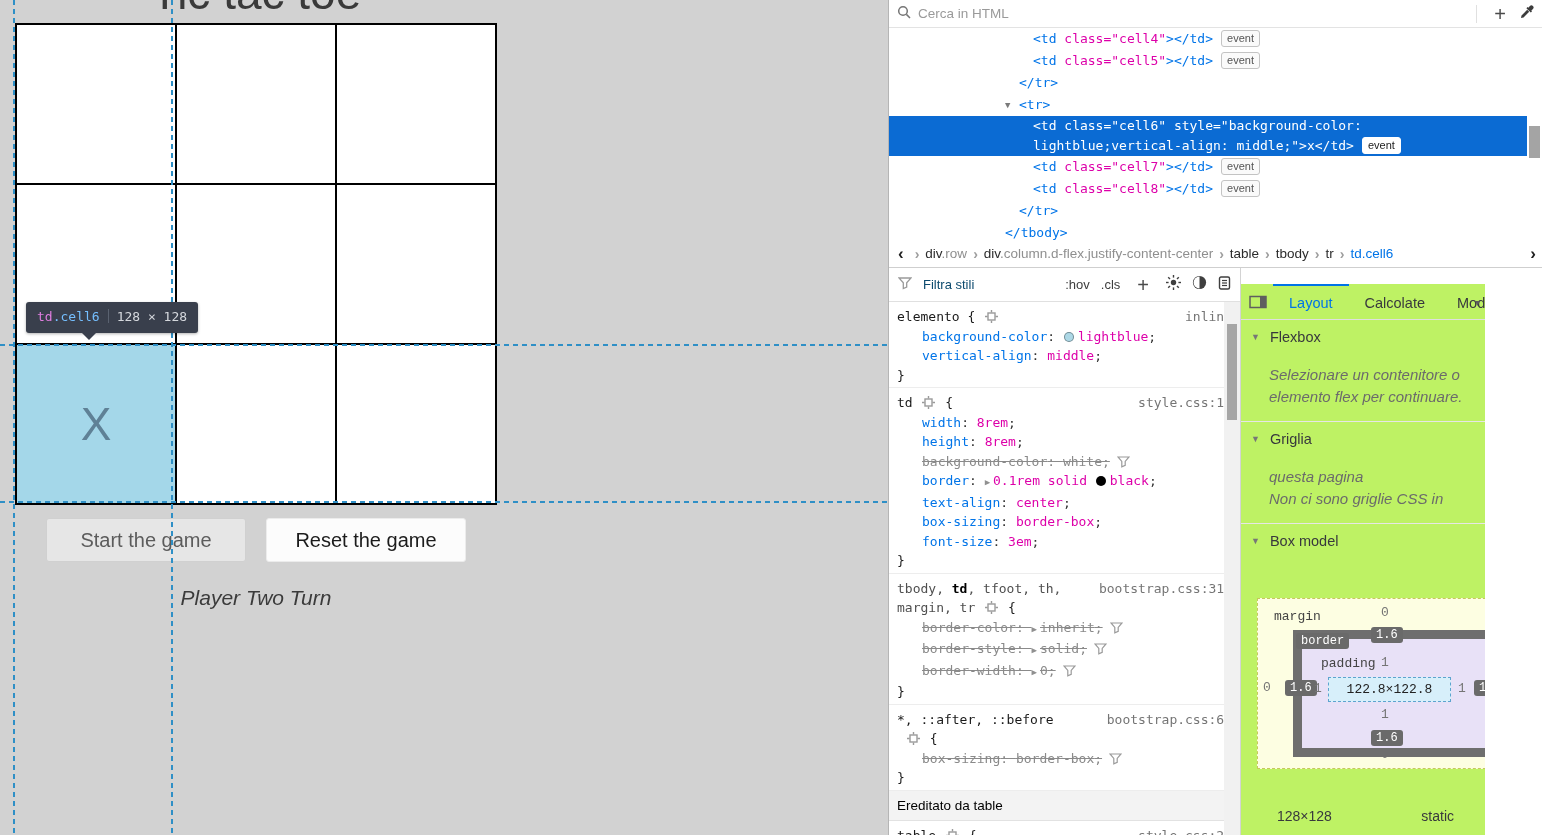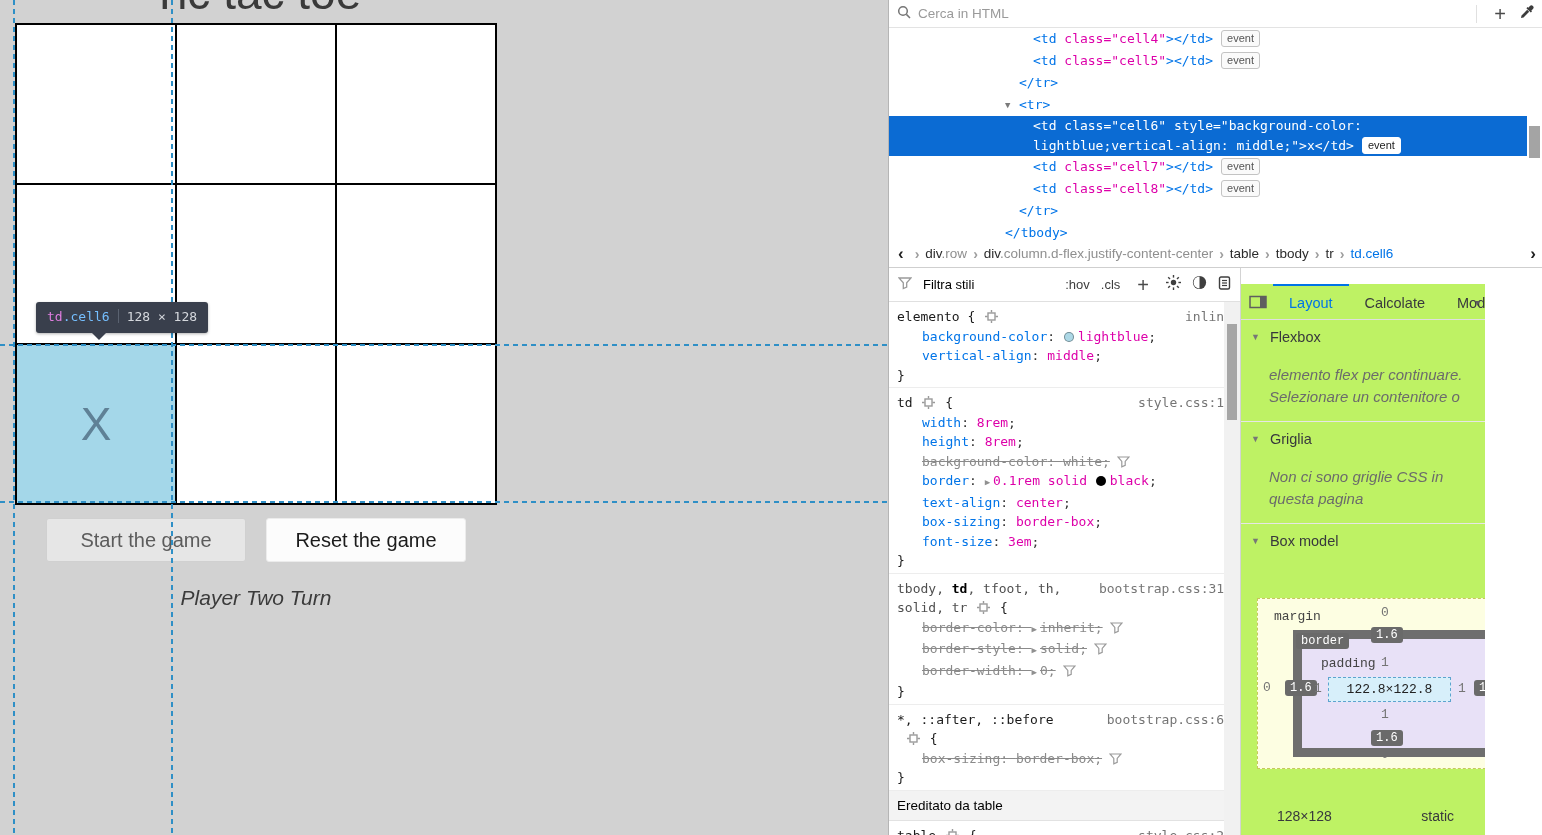--- a/index.html
+++ b/index.html
@@ -16,21 +16,21 @@
   .cell { background:#fff; display:flex; align-items:center; justify-content:center;
     font-size:46px; color:#5f8196; }
   .cell.hl { background:#a4d7e9; }
 
   .guide { position:absolute; z-index:5; pointer-events:none; }
   .gv { width:2px; top:0; height:835px;
     background-image:repeating-linear-gradient(to bottom,#2e8fc6 0 5px,transparent 5px 9px); }
   .gh { height:2px; left:0; width:888px;
     background-image:repeating-linear-gradient(to right,#2e8fc6 0 5px,transparent 5px 9px); }
 
-  .tooltip { position:absolute; left:36px; top:302px; height:31px; line-height:29px;
+  .tooltip { position:absolute; left:26px; top:302px; height:31px; line-height:29px;
     background:#393f4c; border-radius:3px; padding:0 11px; z-index:10; font-size:13px;
     font-family:"DejaVu Sans Mono",monospace; white-space:nowrap; box-shadow:0 1px 3px rgba(0,0,0,.3); }
   .tooltip:after { content:""; position:absolute; left:56px; top:100%;
     border:7px solid transparent; border-top-color:#393f4c; }
   .tt-tag { color:#e07ee0; }
   .tt-cls { color:#75bfff; }
   .tt-div { display:inline-block; width:1px; height:14px; background:#5a6270; margin:0 8px; vertical-align:-2px; }
   .tt-size { color:#d5d8dd; }
 
   .btn { position:absolute; top:518px; width:200px; height:44px; font-size:20px;
@@ -75,21 +75,21 @@
   .bc-sep { color:#9e9e9e; font-weight:bold; font-size:14px; margin:0 6px; }
   .bc-item { white-space:nowrap; }
   .bc-tag { color:#2b2b2b; } .bc-cls { color:#8f8f8f; }
   .bc-sel .bc-tag,.bc-sel .bc-cls { color:#0074e8; }
 
   
   .rules { position:absolute; left:0; top:268px; width:352px; height:567px;
     border-right:1px solid #d3d3d3; background:#fff; overflow:hidden; }
   .rfilter { height:34px; display:flex; align-items:center; gap:11px; padding:0 9px;
     border-bottom:1px solid #e0e0e0; }
-  .rfilter-ph { flex:1; font-size:13px; color:#000000; }
+  .rfilter-ph { flex:1; font-size:13px; color:#0c4a6e; }
   .rtool { font-size:13px; color:#3d3d3d; }
   .rules-list { font-family:"DejaVu Sans Mono",monospace; font-size:13px; line-height:19.5px; color:#222; }
   .rblock { padding:5px 8px 2px; border-bottom:1px solid #ededed; }
   .rsel { white-space:pre; }
   .ss { color:#1a1a1a; } .sb { color:#000; font-weight:bold; } .sdim { color:#4f4f4f; } .sp { color:#1a1a1a; }
   .rsource { float:right; color:#757575; }
   .pline { padding-left:25px; white-space:pre-wrap; }
   .pname { color:#0074e8; } .pval { color:#dd00a9; } .ppunct { color:#333; }
   .struck .pname,.struck .pval,.struck .ppunct { color:#8a8a8a; text-decoration:line-through; }
   .par { color:#909090; font-size:9px; margin-right:3px; text-decoration:none; display:inline-block; }
@@ -287,21 +287,21 @@
               <path d="M1 1h11L8.2 5.4V9.4l-3.4 1.4V5.4z" fill="none" stroke="#9a9a9a" stroke-width="1.2"></path>
             </svg></div>
           <div class="pline"><span class="pname">border</span><span class="ppunct">: </span><span class="par">▶</span><span class="pval">0.1rem solid </span><span class="swatch" style="background: rgb(0, 0, 0);"></span><span class="pval">black</span><span class="ppunct">;</span></div>
           <div class="pline"><span class="pname">text-align</span><span class="ppunct">: </span><span class="pval">center</span><span class="ppunct">;</span></div>
           <div class="pline"><span class="pname">box-sizing</span><span class="ppunct">: </span><span class="pval">border-box</span><span class="ppunct">;</span></div>
           <div class="pline"><span class="pname">font-size</span><span class="ppunct">: </span><span class="pval">3em</span><span class="ppunct">;</span></div>
           <div class="rclose">}</div>
         </div>
         <div class="rblock">
           <div class="rsel"><span class="rsource">bootstrap.css:317</span><span class="sdim">tbody, </span><span class="sb">td</span><span class="sdim">, tfoot, th,</span></div>
-          <div class="rsel"><span class="sdim">solid, tr </span><svg class="tgt" width="13" height="13" viewBox="0 0 13 13">
+          <div class="rsel"><span class="sdim">margin, tr </span><svg class="tgt" width="13" height="13" viewBox="0 0 13 13">
               <rect x="3" y="3" width="7" height="7" fill="none" stroke="#9a9a9a" stroke-width="1.4"></rect>
               <path d="M6.5 0v2.6M6.5 10.4V13M0 6.5h2.6M10.4 6.5H13" stroke="#9a9a9a" stroke-width="1.4"></path>
             </svg><span class="sp"> {</span></div>
           <div class="pline struck"><span class="pname">border-color</span><span class="ppunct">: </span><span class="par">▶</span><span class="pval">inherit</span><span class="ppunct">;</span><svg class="fun" width="13" height="12" viewBox="0 0 13 12">
               <path d="M1 1h11L8.2 5.4V9.4l-3.4 1.4V5.4z" fill="none" stroke="#9a9a9a" stroke-width="1.2"></path>
             </svg></div>
           <div class="pline struck"><span class="pname">border-style</span><span class="ppunct">: </span><span class="par">▶</span><span class="pval">solid</span><span class="ppunct">;</span><svg class="fun" width="13" height="12" viewBox="0 0 13 12">
               <path d="M1 1h11L8.2 5.4V9.4l-3.4 1.4V5.4z" fill="none" stroke="#9a9a9a" stroke-width="1.2"></path>
             </svg></div>
           <div class="pline struck"><span class="pname">border-width</span><span class="ppunct">: </span><span class="par">▶</span><span class="pval">0</span><span class="ppunct">;</span><svg class="fun" width="13" height="12" viewBox="0 0 13 12">
@@ -344,31 +344,31 @@
       <span class="stab">Calcolate</span>
       <span class="stab clip">Modifiche</span>
       <span class="sdrop">▾</span>
     </div>
 
     <div class="shead">
       <span class="tri">▼</span>
       <span>Flexbox</span>
     </div>
     <div class="smsg">
+      <div>Selezionare un contenitore o</div>
       <div>elemento flex per continuare.</div>
-      <div>Selezionare un contenitore o</div>
     </div>
 
     <div class="shead">
       <span class="tri">▼</span>
       <span>Griglia</span>
     </div>
     <div class="smsg">
+      <div>questa pagina</div>
       <div>Non ci sono griglie CSS in</div>
-      <div>questa pagina</div>
     </div>
 
     <div class="shead">
       <span class="tri">▼</span>
       <span>Box model</span>
     </div>
 
     <div class="bm">
       <div class="bm-label" style="left:16px;top:10px">margin</div>
       <div class="bm-num" style="left:112px;top:6px">0</div>

